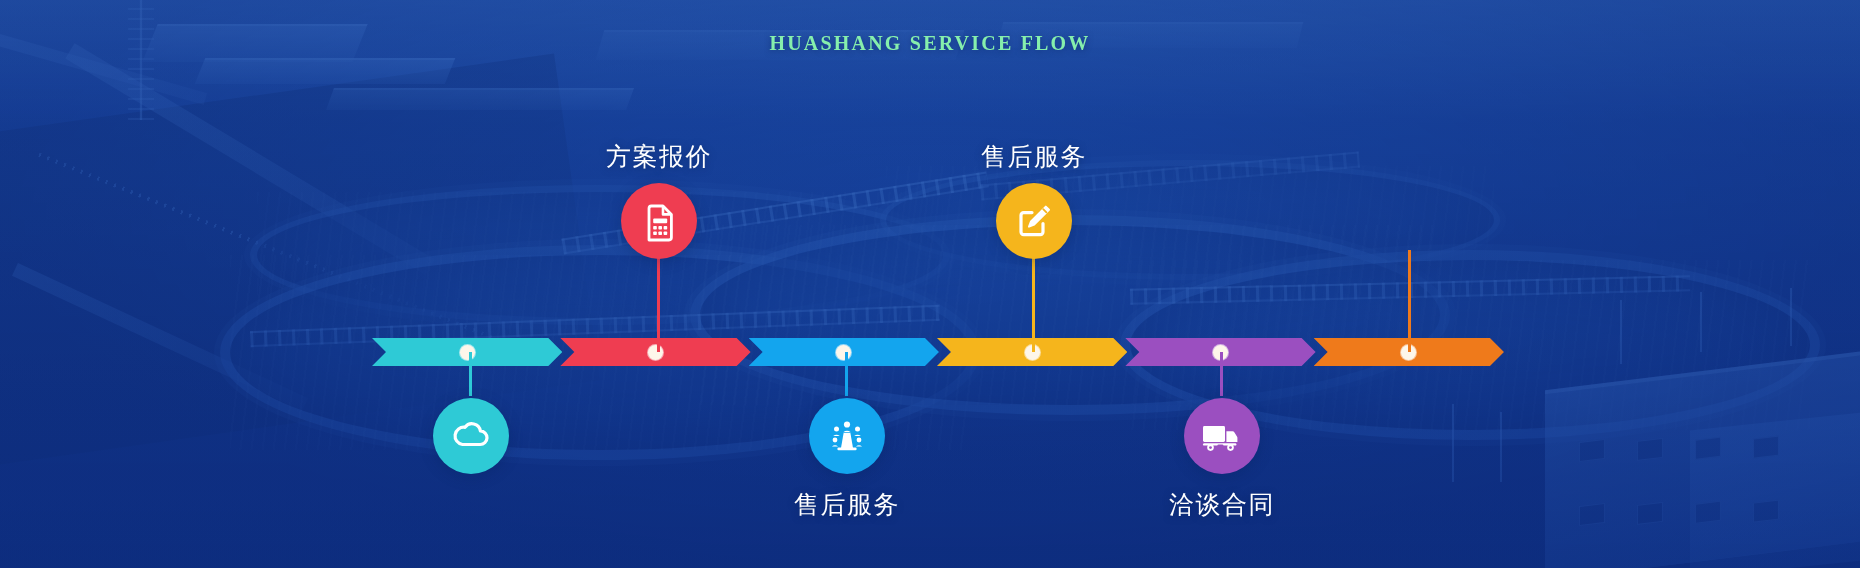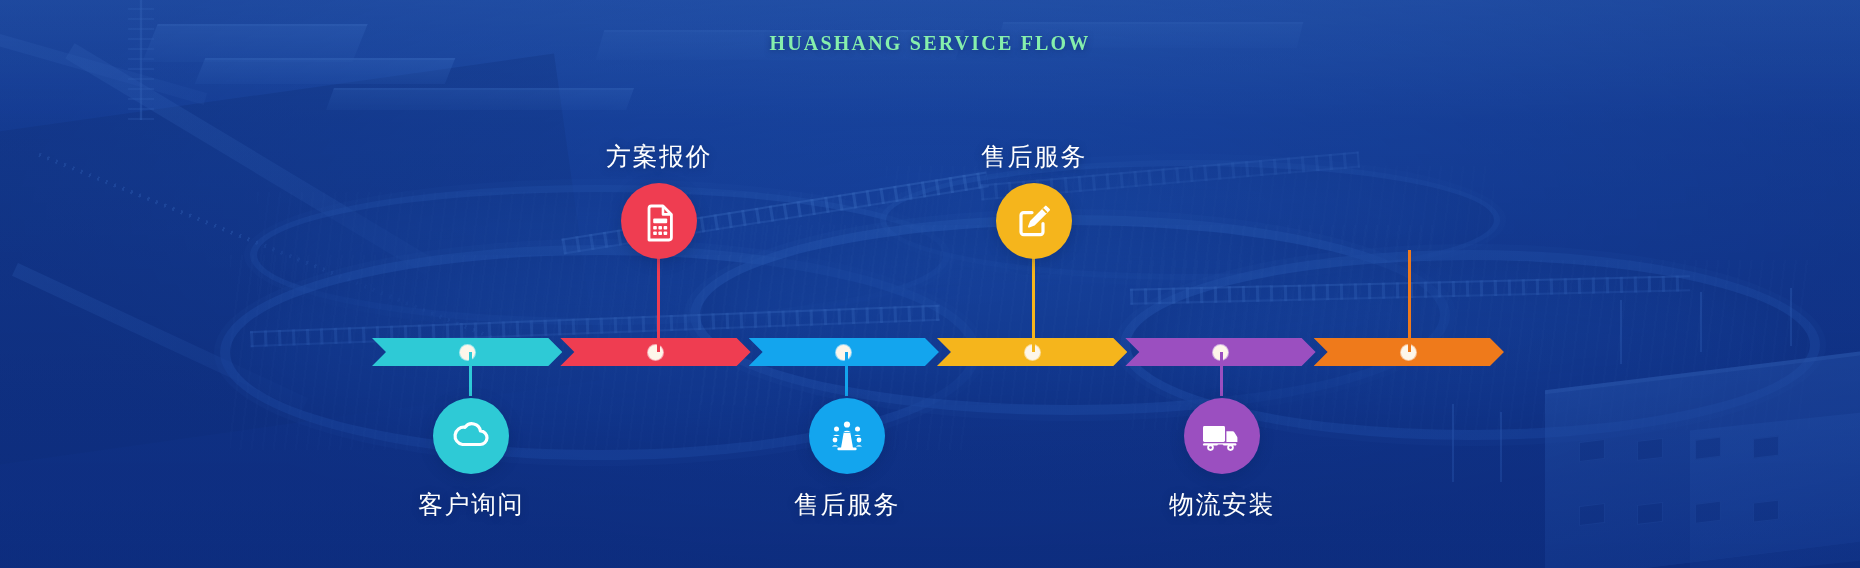--- a/index.html
+++ b/index.html
@@ -293,21 +293,20 @@
         <span class="dot"></span>
       </div>
     </div>
 
     <div class="node below" style="left:391px; top:398px;">
       <div class="bubble" style="background:#2ecad6;">
         <svg width="42" height="42" viewBox="0 0 42 42">
           <path d="M12.5 29.5 h17.5 a6.8 6.8 0 0 0 0.4 -13.6 a8.6 8.6 0 0 0 -15.4 -3.6 a6.6 6.6 0 0 0 -2.5 17.2 z" fill="none" stroke="#ffffff" stroke-width="3.2" stroke-linejoin="round" stroke-linecap="round"></path>
         </svg>
       </div>
-      <div class="node-label">客户询问</div>
     </div>
 
     <div class="node above" style="left:579px; top:140px;">
       <div class="node-label">方案报价</div>
       <div class="bubble" style="background:#ef3d51;">
         <svg width="40" height="42" viewBox="0 0 40 42">
           <path d="M10 40 h20 a2.4 2.4 0 0 0 2.4 -2.4 V14.4 L24 6 H12.4 A2.4 2.4 0 0 0 10 8.4 Z" fill="none" stroke="#ffffff" stroke-width="2.8" stroke-linejoin="round"></path>
           <path d="M24 6 v8.4 h8.4" fill="none" stroke="#ffffff" stroke-width="2.6" stroke-linejoin="round"></path>
           <rect x="14.2" y="18.6" width="14" height="4.6" rx="1" fill="#ffffff"></rect>
           <rect x="14.2" y="26" width="3.6" height="3.6" rx="0.8" fill="#ffffff"></rect>
@@ -357,18 +356,18 @@
           <rect x="4" y="10" width="22" height="16" rx="1.4" fill="#ffffff"></rect>
           <path d="M27.4 15.2 h6.2 a2 2 0 0 1 1.7 1 l2.8 4.6 a2 2 0 0 1 .3 1 V26 h-11 Z" fill="#ffffff"></path>
           <rect x="4" y="27.2" width="33.4" height="2.4" rx="1.2" fill="#ffffff"></rect>
           <circle cx="11.5" cy="31.6" r="3.3" fill="#ffffff"></circle>
           <circle cx="11.5" cy="31.6" r="1.4" fill="#9b4fc0"></circle>
           <circle cx="31.5" cy="31.6" r="3.3" fill="#ffffff"></circle>
           <circle cx="31.5" cy="31.6" r="1.4" fill="#9b4fc0"></circle>
           <rect x="18.4" y="28.4" width="6" height="2.4" rx="1.2" fill="#9b4fc0"></rect>
         </svg>
       </div>
-      <div class="node-label">物流安装</div>
+      <div class="node-label">洽谈合同</div>
     </div>
 
 
   </div>
 </div>
 
 </body></html>

